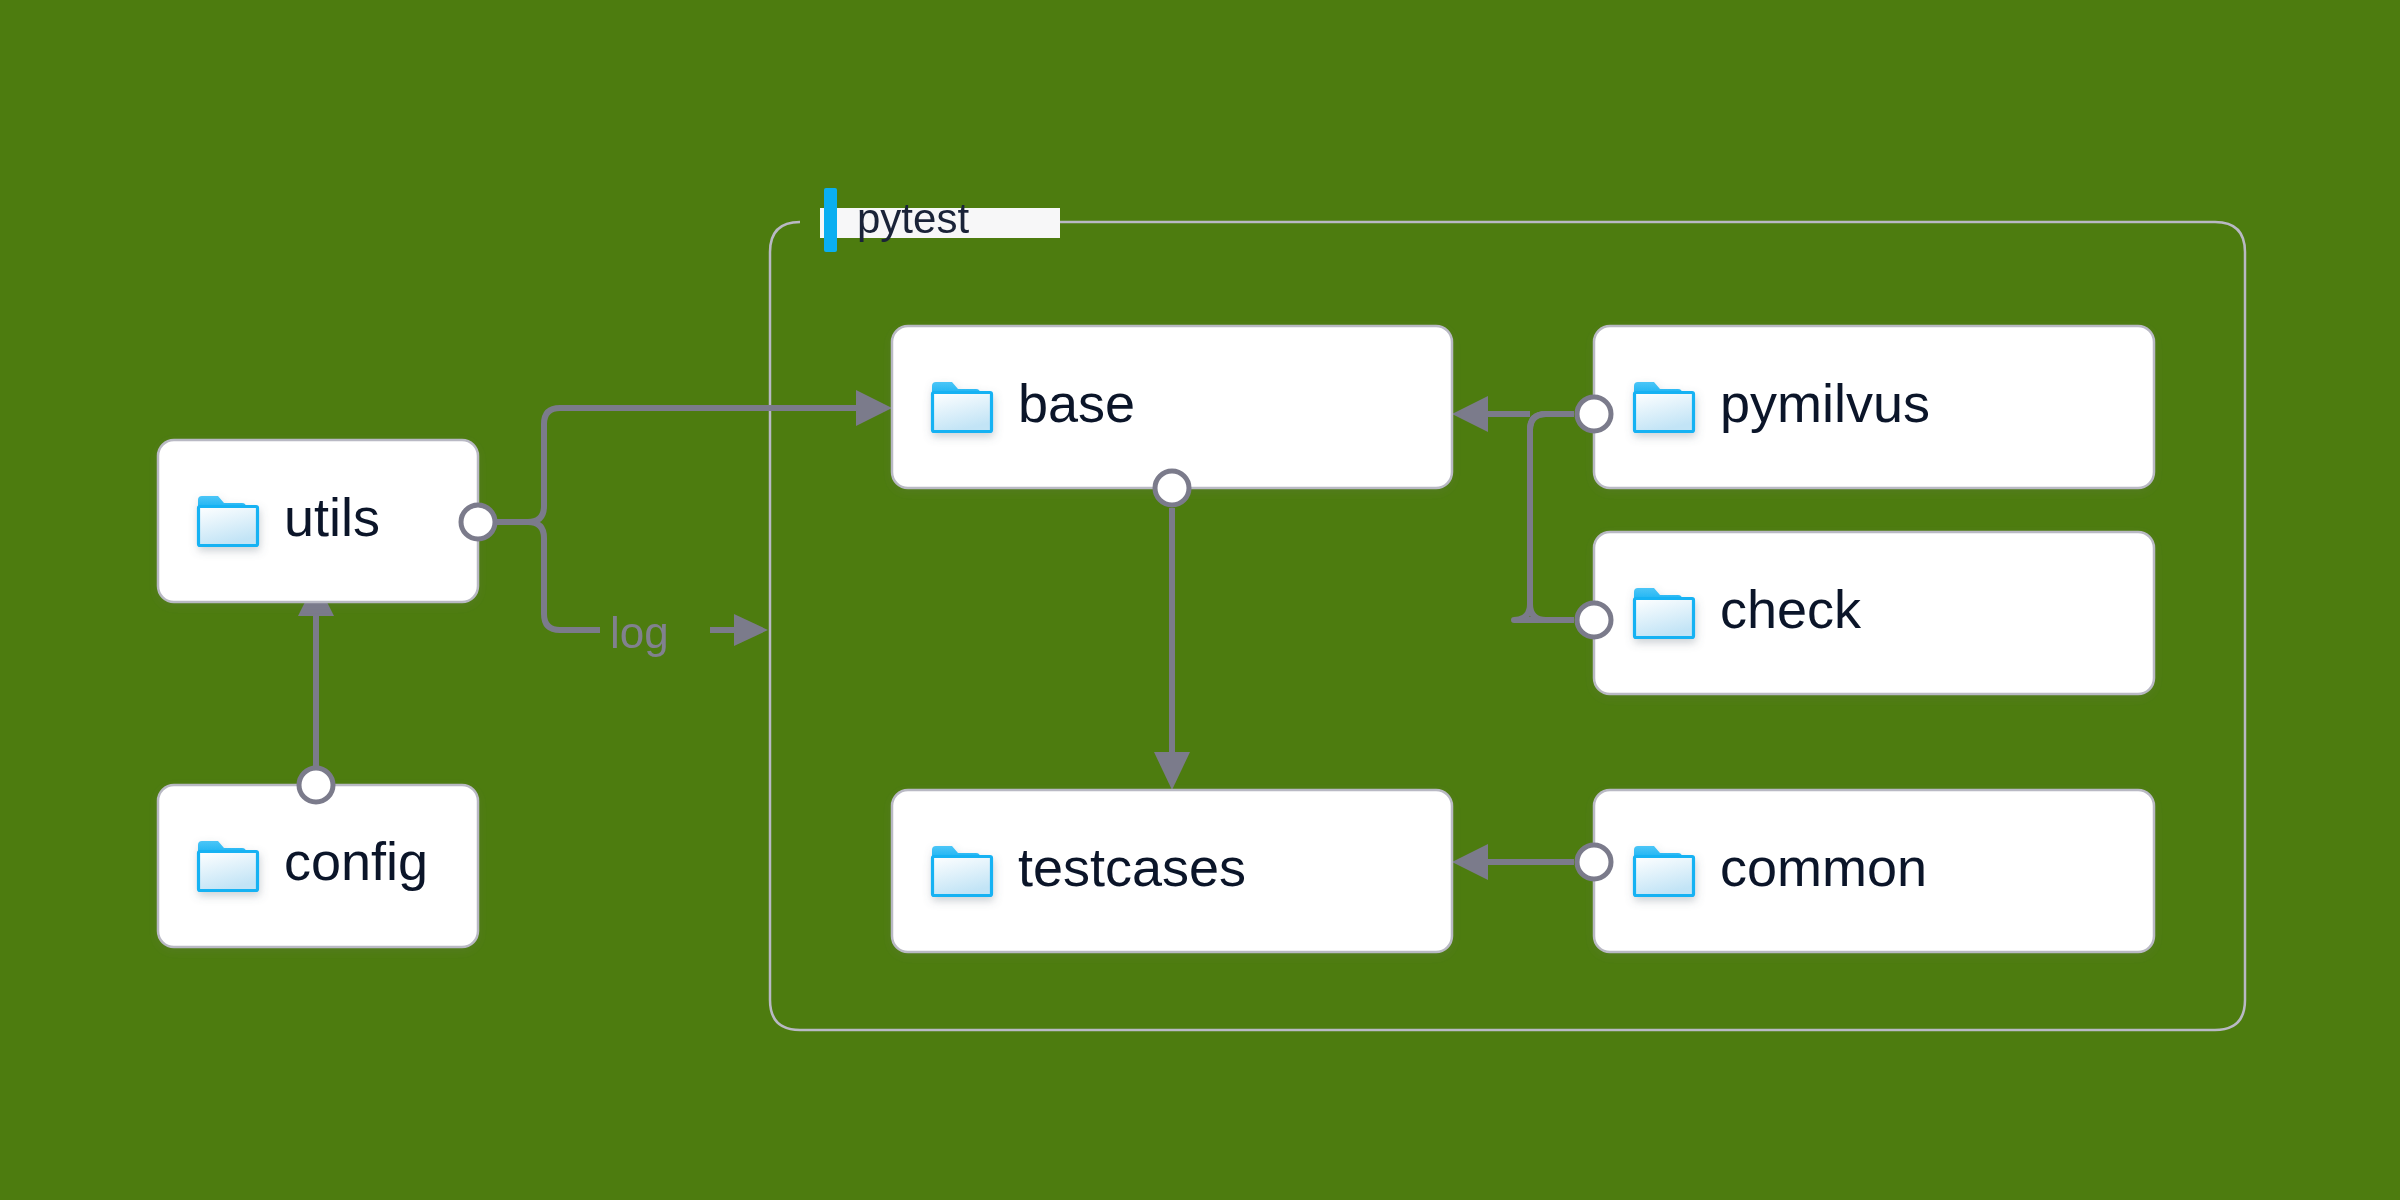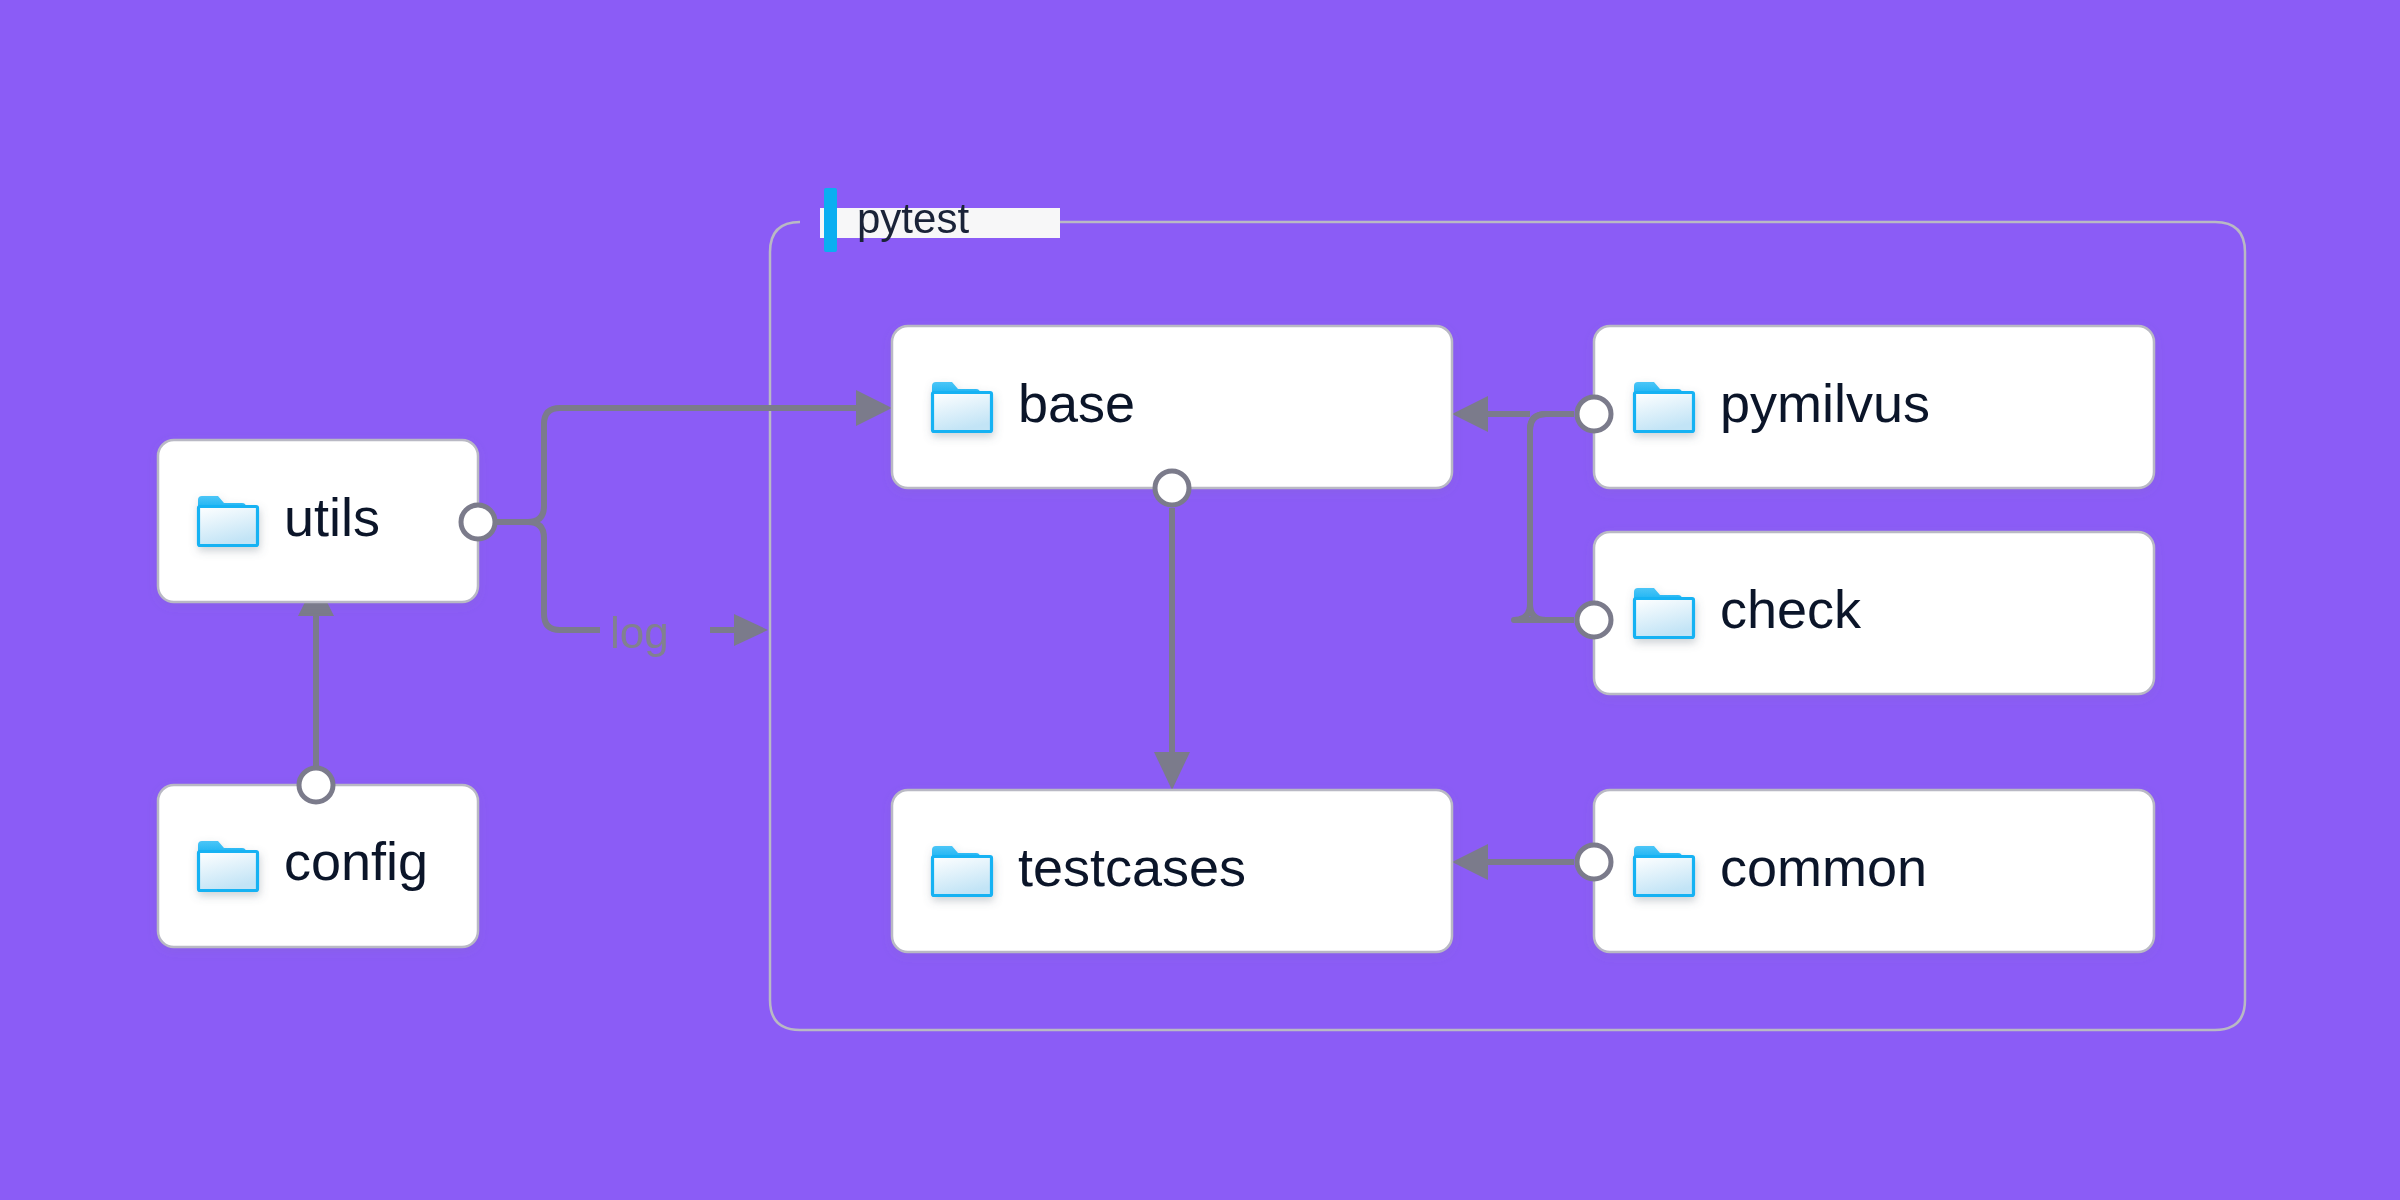--- a/index.html
+++ b/index.html
@@ -4,21 +4,21 @@
 <style>
   html, body {
     margin: 0;
     padding: 0;
     background: #f7f7f8;
   }
   #stage {
     position: relative;
     width: 2400px;
     height: 1200px;
-    background: #8b5cf6;
+    background: #4d7c0f;
     font-family: "Liberation Sans", sans-serif;
     overflow: hidden;
   }
   svg.layer {
     position: absolute;
     inset: 0;
     width: 2400px;
     height: 1200px;
   }
   .node-label {

